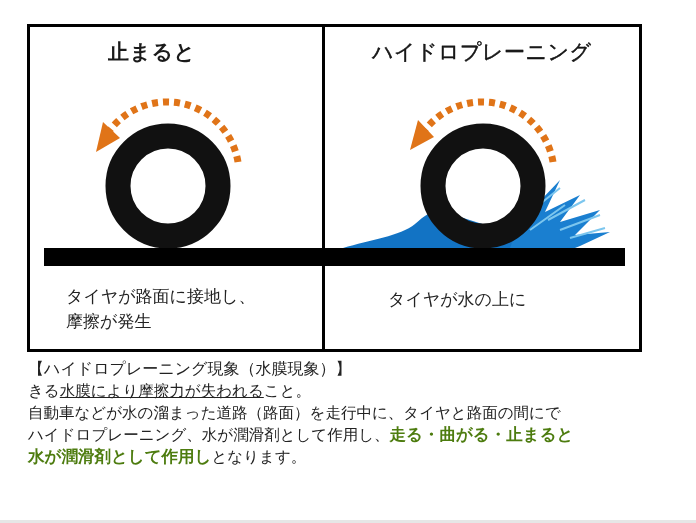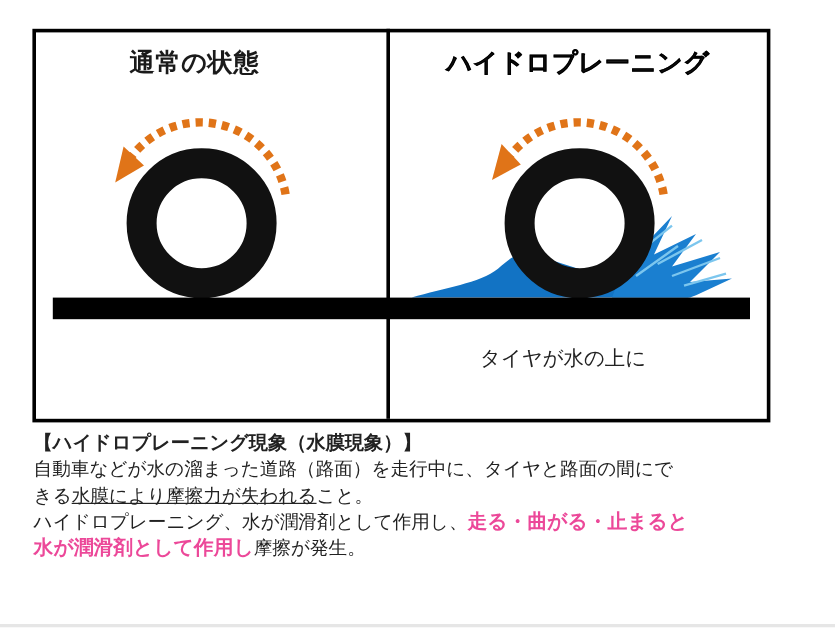--- a/index.html
+++ b/index.html
@@ -3,38 +3,38 @@
 <meta charset="utf-8">
 <style>
   html, body { margin:0; padding:0; }
   body { width:696px; height:523px; background:#ffffff; position:relative; overflow:hidden;
          font-family:"DejaVu Sans","Liberation Sans",sans-serif; color:#1a1a1a; }
   .frame { position:absolute; left:27px; top:24px; width:609px; height:322px;
            border:3px solid #000; box-sizing:content-box; }
   .divider { position:absolute; left:322px; top:24px; width:3px; height:325px; background:#000; }
   .panel-title { position:absolute; top:38px; font-size:21px; font-weight:bold; letter-spacing:0.5px; }
   .t-left { left:108px; }
-  .t-right { left:372px; font-weight:bold; -webkit-text-stroke:0.4px #000; }
+  .t-right { left:372px; font-weight:normal; -webkit-text-stroke:0.4px #000; }
   .art { position:absolute; left:0; top:0; }
   .cap { position:absolute; font-size:17px; line-height:25px; color:#222; }
   .cap-left { left:66px; top:284px; }
-  .cap-right { left:400px; top:287px; }
+  .cap-right { left:388px; top:287px; }
   .desc { position:absolute; left:28px; top:358px; width:620px; font-size:15.5px; line-height:22px; color:#222; }
-  .desc .head { font-weight:bold; font-size:16px; }
+  .desc .head { font-weight:normal; font-size:16px; }
   .ul { text-decoration:underline; }
-  .red { color:#ec4899; font-weight:bold; font-size:16.5px; }
+  .red { color:#4d7c0f; font-weight:bold; font-size:16.5px; }
   .bottom-bar { position:absolute; left:0; bottom:0; width:696px; height:3px; background:#e6e6e6; }
 </style>
 </head>
 <body>
 
 <div class="frame"></div>
 <div class="divider"></div>
 
-<div class="panel-title t-left">通常の状態</div>
+<div class="panel-title t-left">止まると</div>
 <div class="panel-title t-right">ハイドロプレーニング</div>
 
 <svg class="art" width="696" height="350" viewBox="0 0 696 350">
 
   <g>
     <path d="M 238 162 A 72 72 0 0 0 110 130" fill="none" stroke="#e07418" stroke-width="7" stroke-dasharray="6 5"></path>
     <polygon points="96,152 103,122 120,138" fill="#e07418"></polygon>
   </g>
 
   <g>
@@ -53,26 +53,28 @@
   </g>
 
   <g>
     <circle cx="483" cy="186" r="50" fill="none" stroke="#111" stroke-width="25"></circle>
   </g>
 
   <rect x="44" y="248" width="581" height="18" fill="#000"></rect>
 </svg>
 
 <div class="cap cap-left">
+  <div>タイヤが路面に接地し、</div>
+  <div>摩擦が発生</div>
 </div>
 <div class="cap cap-right">
   <div>タイヤが水の上に</div>
 </div>
 
 <div class="desc">
   <div class="head">【ハイドロプレーニング現象（水膜現象）】</div>
+  <div><span>きる</span><span class="ul">水膜により摩擦力が失われる</span><span>こと。</span></div>
   <div>自動車などが水の溜まった道路（路面）を走行中に、タイヤと路面の間にで</div>
-  <div><span>きる</span><span class="ul">水膜により摩擦力が失われる</span><span>こと。</span></div>
   <div><span>ハイドロプレーニング、水が潤滑剤として作用し、</span><span class="red">走る・曲がる・止まると</span></div>
-  <div><span class="red">水が潤滑剤として作用し</span><span>摩擦が発生。</span></div>
+  <div><span class="red">水が潤滑剤として作用し</span><span>となります。</span></div>
 </div>
 
 <div class="bottom-bar"></div>
 
 </body></html>

